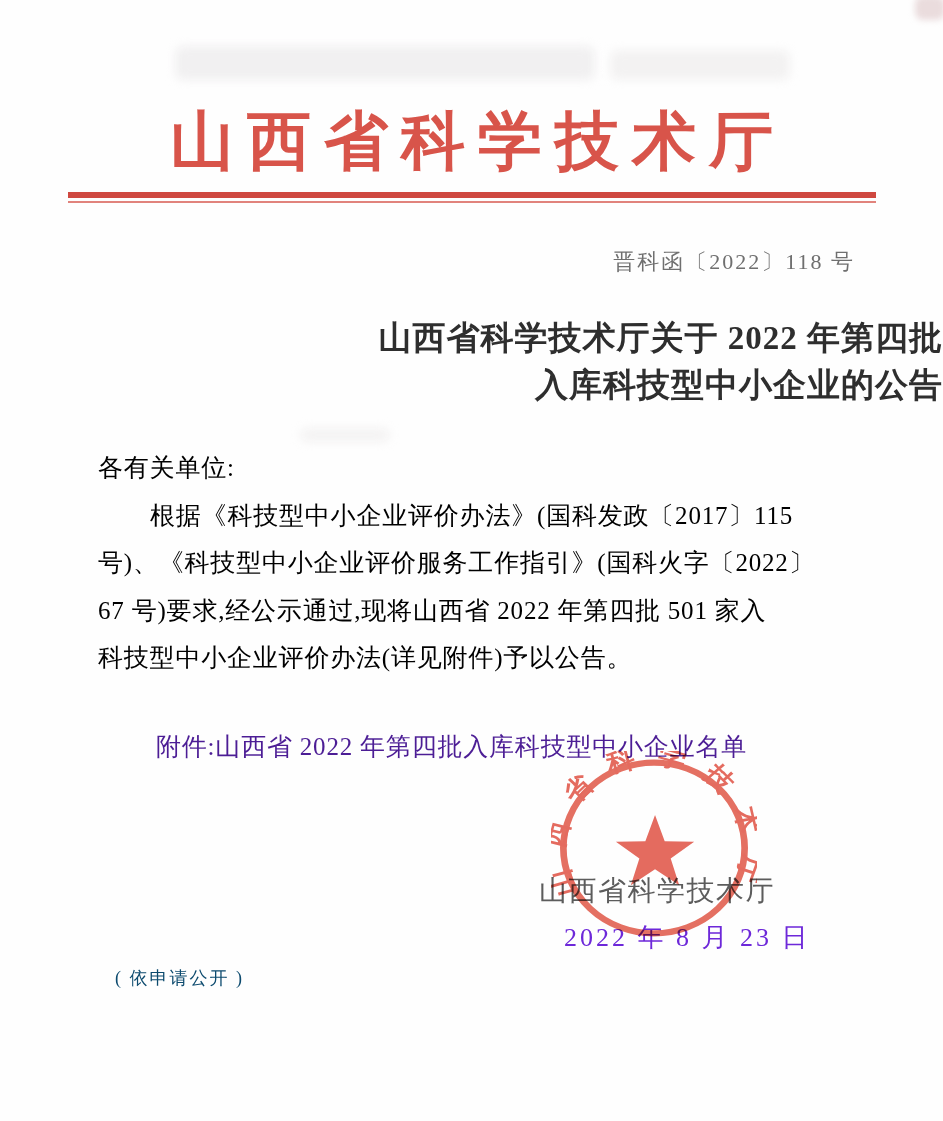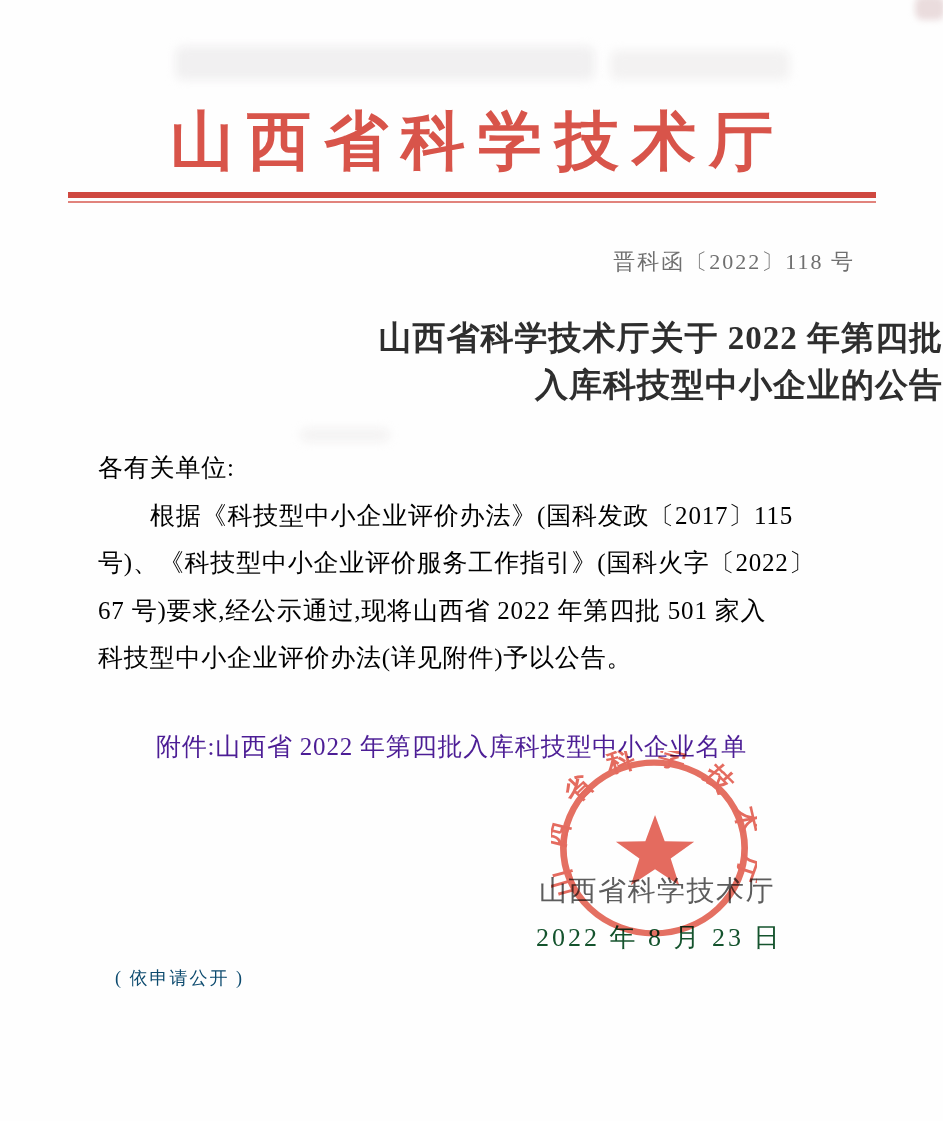--- a/index.html
+++ b/index.html
@@ -99,25 +99,25 @@
     position: absolute;
     left: 539px;
     top: 872px;
     font-size: 28px;
     letter-spacing: 1.5px;
     color: #5c5c5c;
     white-space: nowrap;
   }
   .sign-date {
     position: absolute;
-    left: 536px;
+    left: 564px;
     top: 920px;
     font-size: 26px;
     letter-spacing: 3px;
-    color: #14532d;
+    color: #6d28d9;
     white-space: nowrap;
   }
   .seal {
     position: absolute;
     left: 551px;
     top: 751px;
     width: 206px;
     height: 194px;
     opacity: 0.82;
     mix-blend-mode: multiply;

